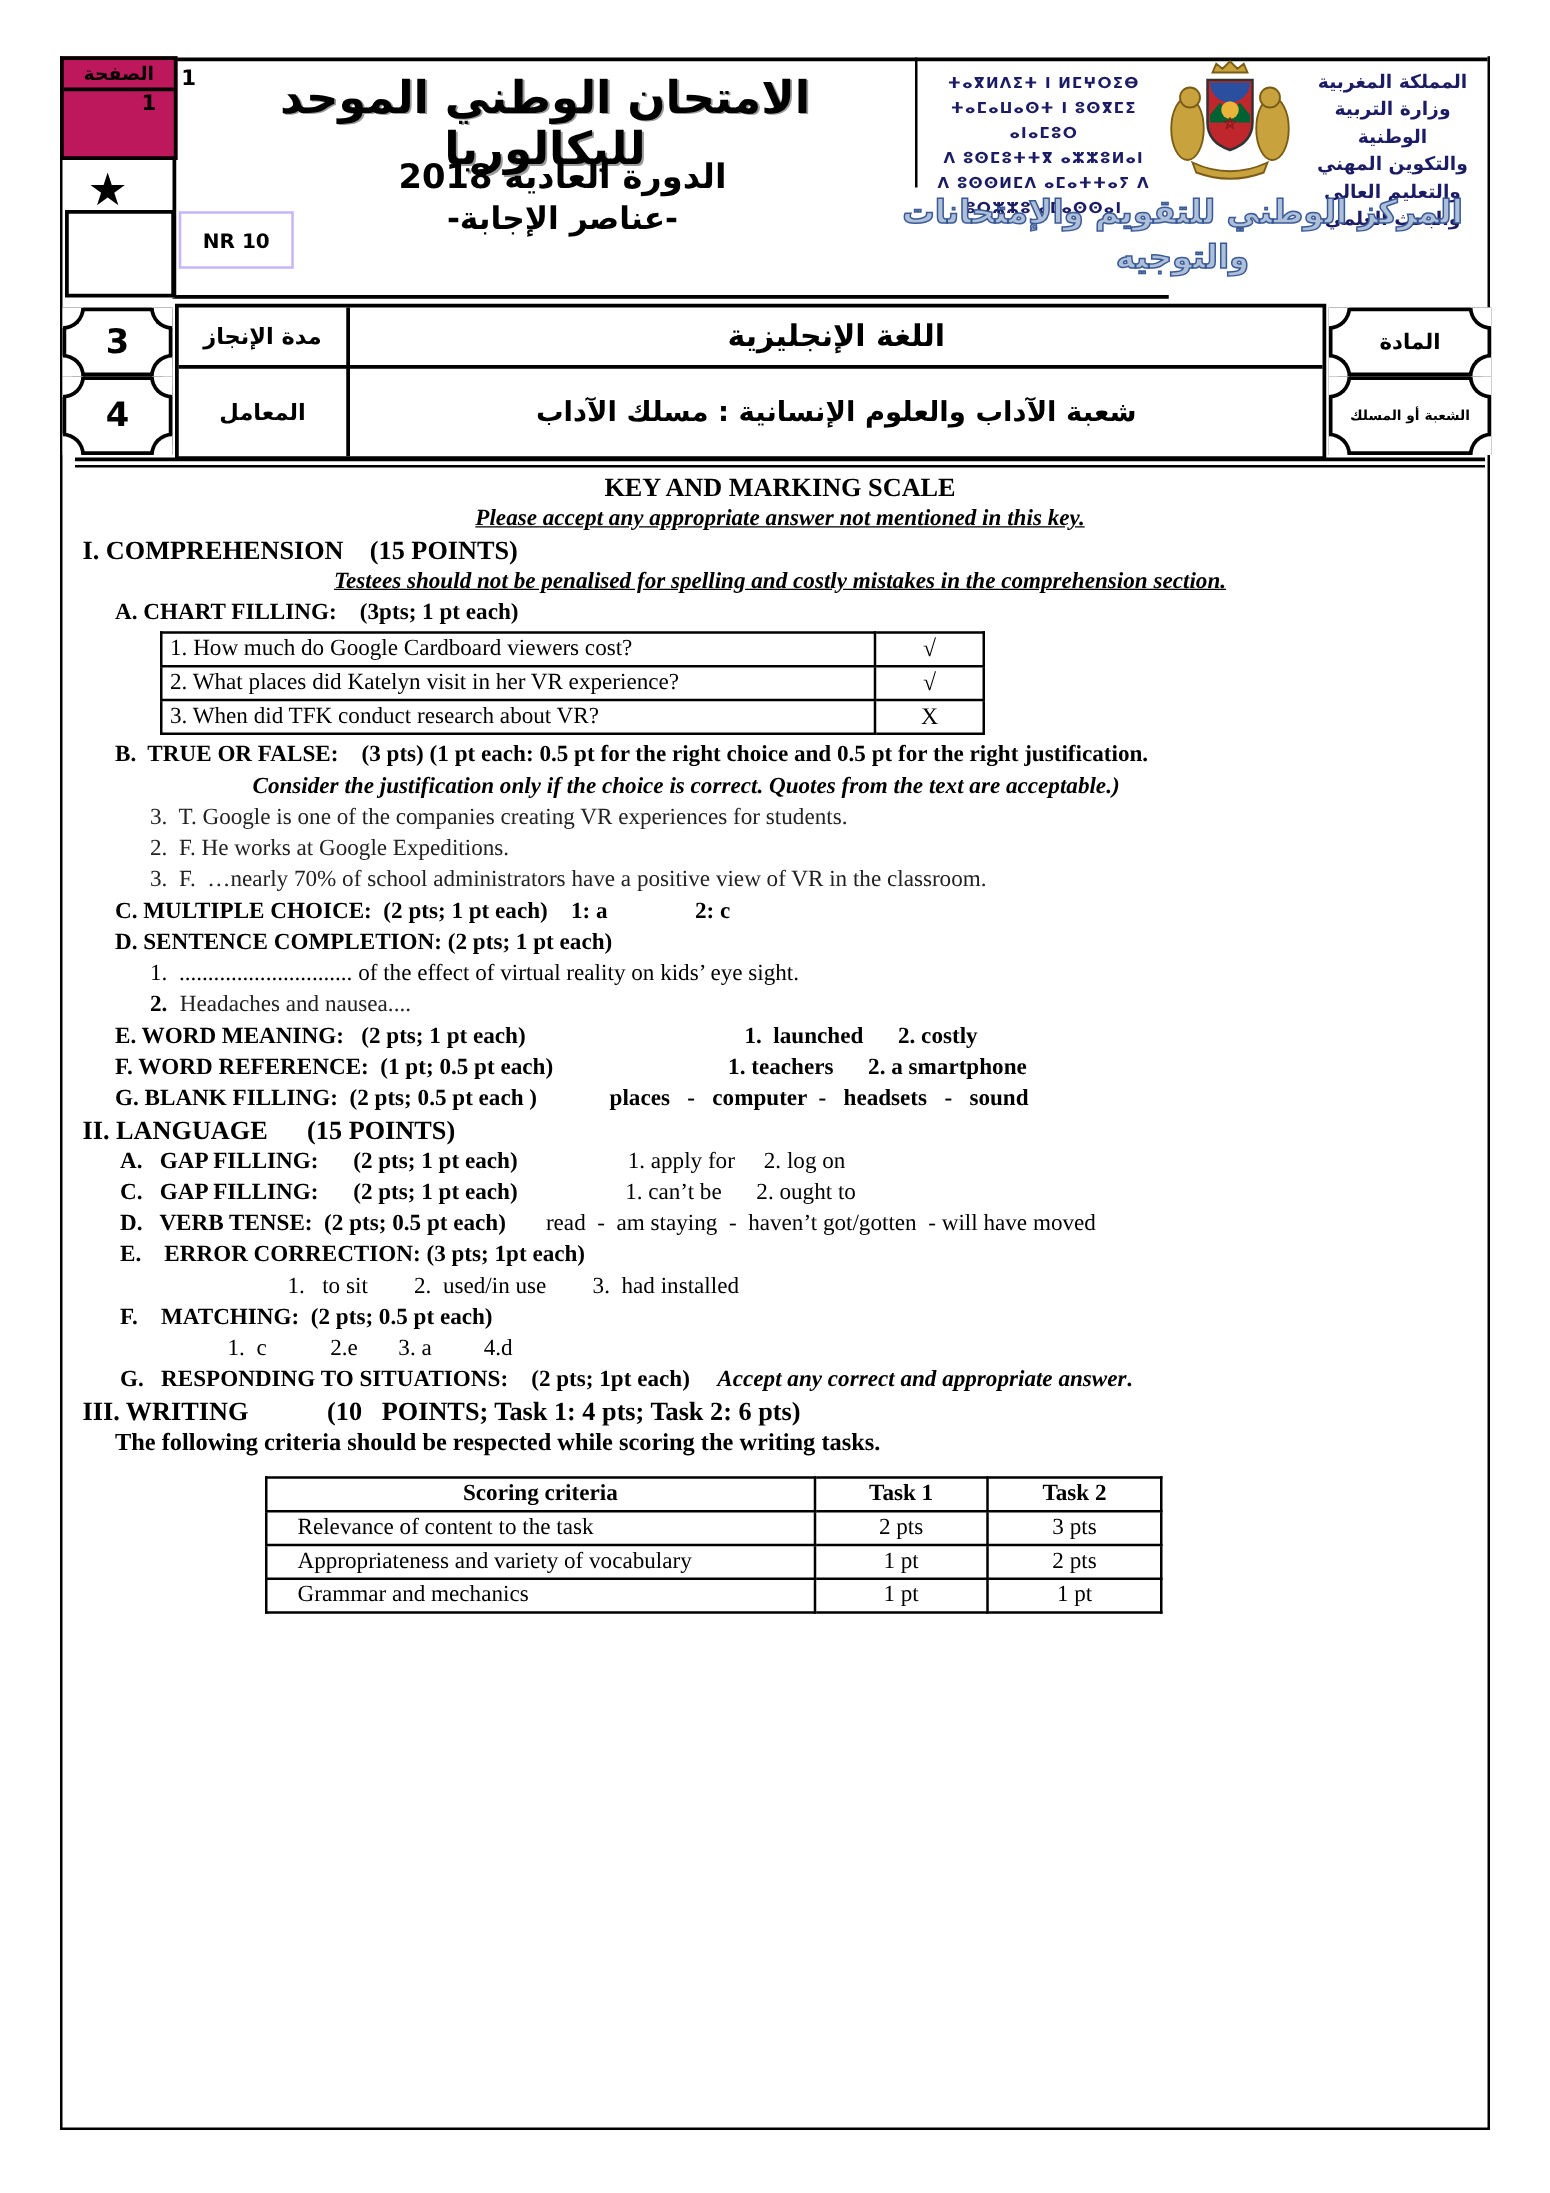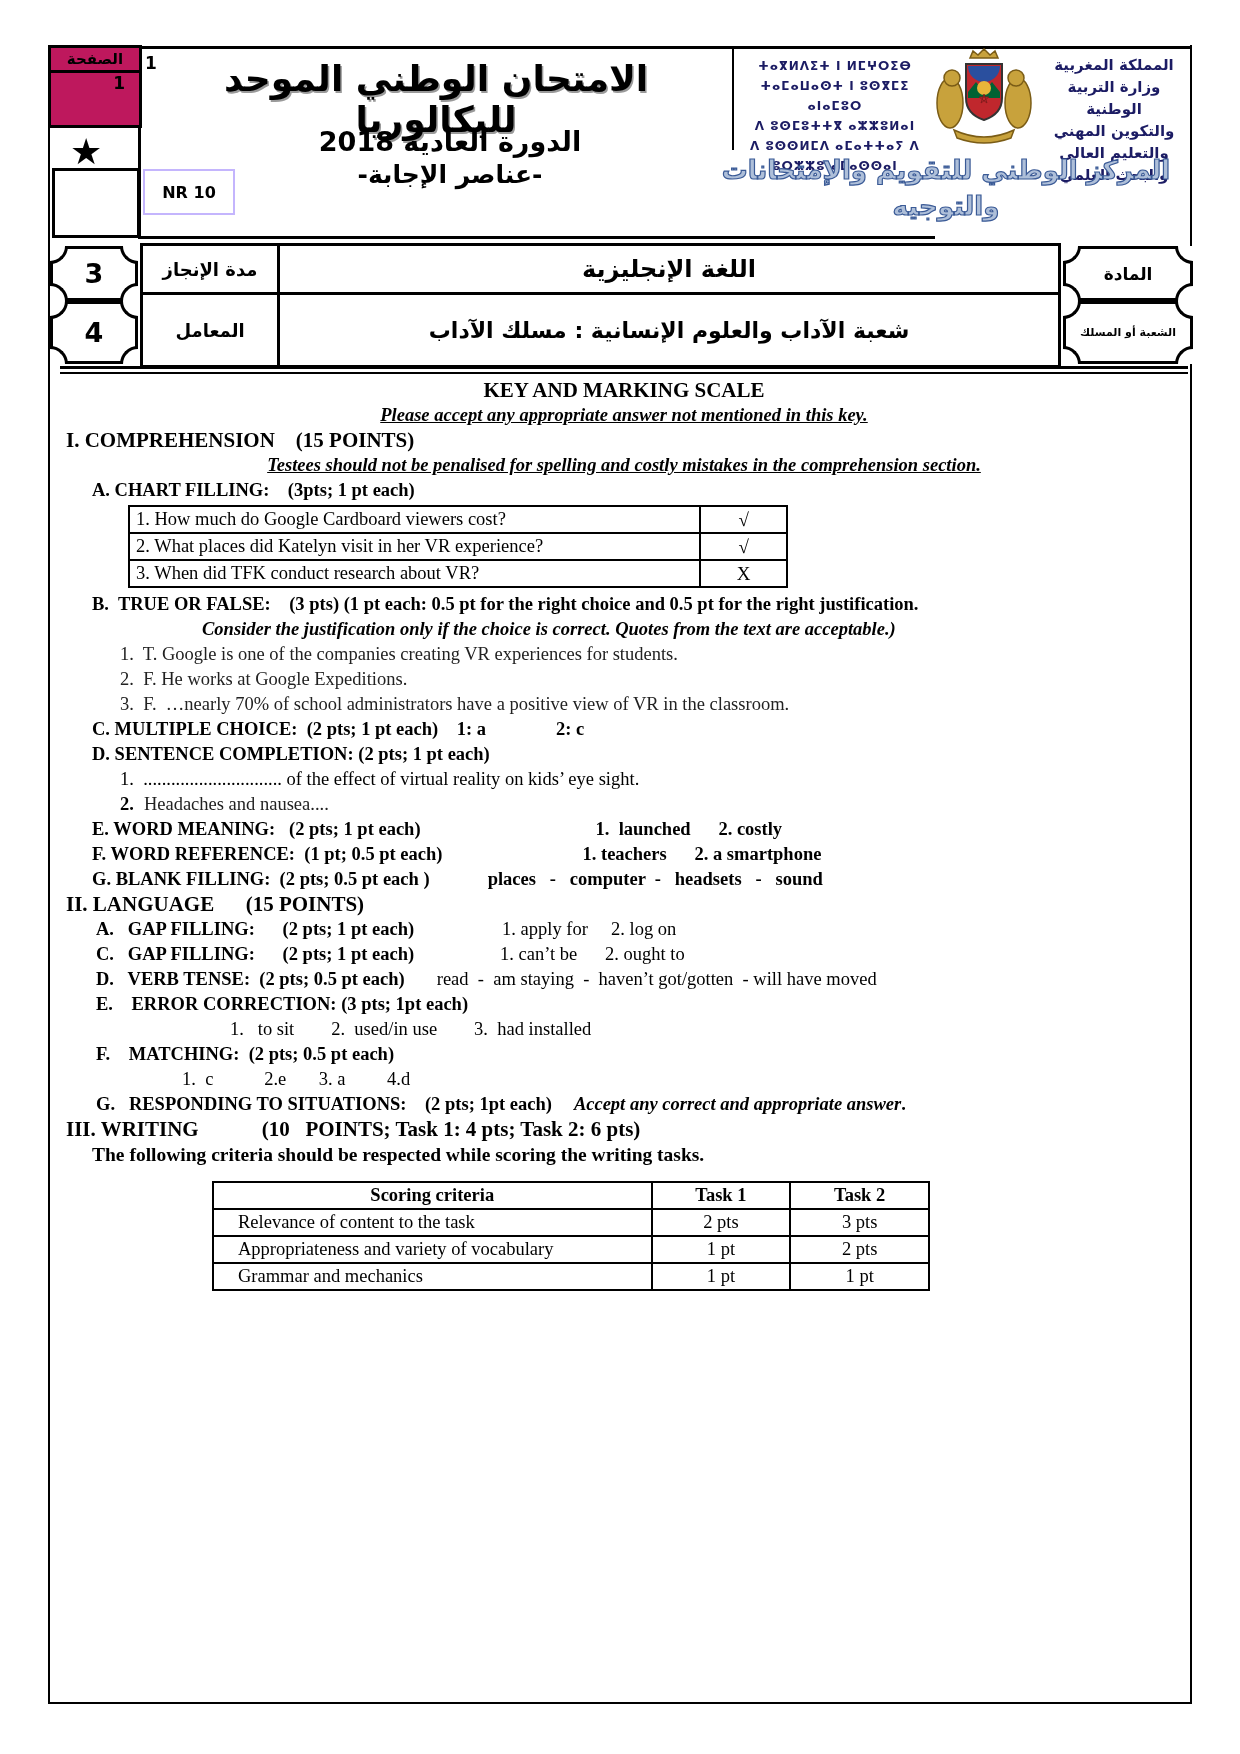--- a/index.html
+++ b/index.html
@@ -230,21 +230,21 @@
         </tr>
         <tr>
           <td class="q">3.  When did TFK conduct research about VR?</td>
           <td class="mk">X</td>
         </tr>
       </tbody>
     </table>
 
     <div class="sec pre">B.  TRUE OR FALSE:    (3 pts) (1 pt each: 0.5 pt for the right choice and 0.5 pt for the right justification.</div>
     <div class="tf2 pre">Consider the justification only if the choice is correct. Quotes from the text are acceptable.)</div>
-    <div class="item pre" style="color:#222;">1.  T. Google is one of the companies creating VR experiences for students.</div>
+    <div class="item pre" style="color:#222;">3.  T. Google is one of the companies creating VR experiences for students.</div>
     <div class="item pre" style="color:#222;">2.  F. He works at Google Expeditions.</div>
     <div class="item pre" style="color:#222;">3.  F.  …nearly 70% of school administrators have a positive view of VR in the classroom.</div>
 
     <div class="sec ansrow">
       <span class="b pre">C. MULTIPLE CHOICE:  (2 pts; 1 pt each)    1: a</span>
       <span class="b ans" style="margin-left:70px;">2: c</span>
     </div>
 
     <div class="sec pre">D. SENTENCE COMPLETION: (2 pts; 1 pt each)</div>
     <div class="item pre">1.  .............................. of the effect of virtual reality on kids’ eye sight.</div>

